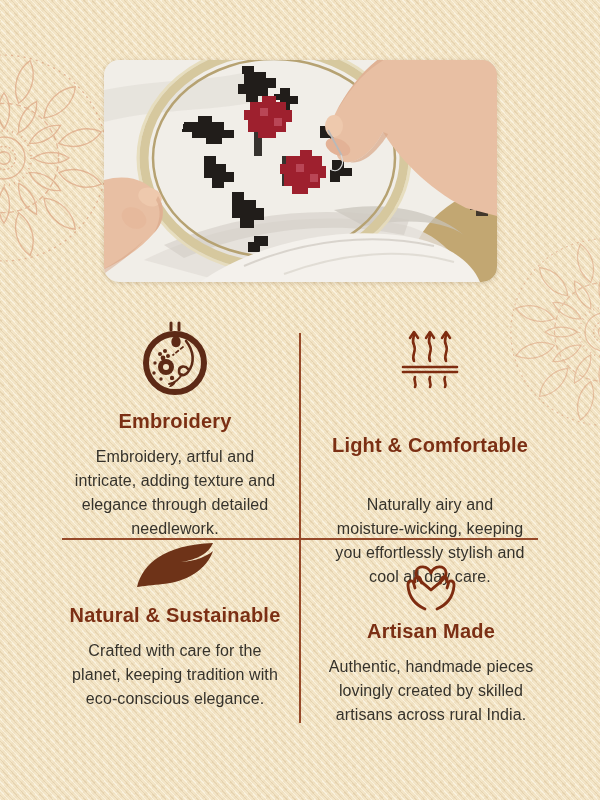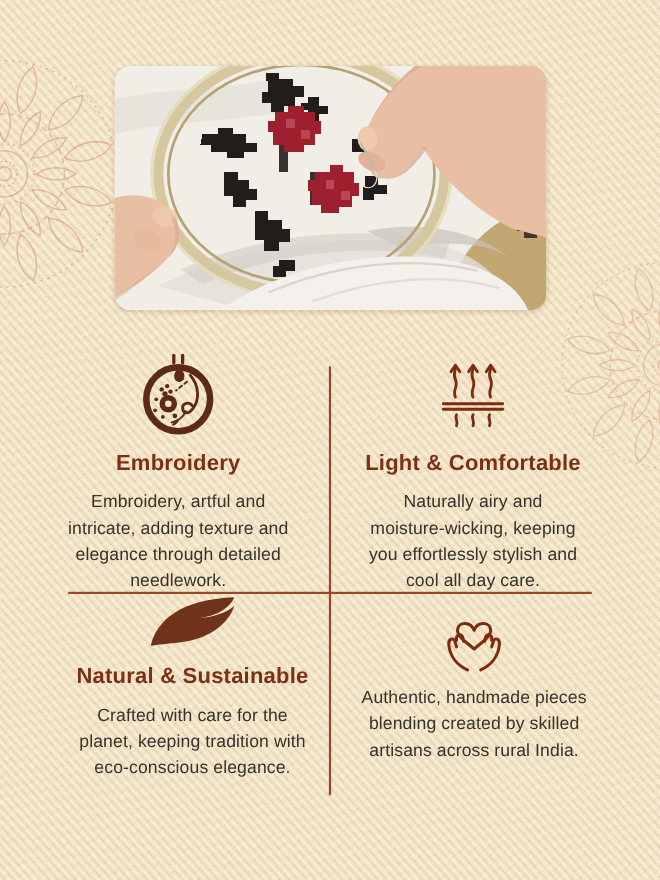--- a/index.html
+++ b/index.html
@@ -24,22 +24,22 @@
   .mandala-right{left:509px;top:237px;width:190px;height:190px;opacity:.5;}
   .hero{
     position:absolute;left:104px;top:60px;width:393px;height:222px;
     border-radius:15px;overflow:hidden;
     box-shadow:0 1px 4px rgba(120,90,50,.25);
   }
   .hero svg{display:block;width:100%;height:100%;}
   .divider-v{position:absolute;left:299px;top:333px;width:2px;height:390px;background:#96492a;}
   .divider-h{position:absolute;left:62px;top:538px;width:476px;height:2px;background:#96492a;}
   .cell{position:absolute;display:flex;flex-direction:column;align-items:center;text-align:center;}
-  .cell.tl{left:32px;top:318px;width:260px;}
-  .cell.tr{left:298px;top:318px;width:264px;}
+  .cell.tl{left:45px;top:318px;width:260px;}
+  .cell.tr{left:298px;top:318px;width:264px;gap:24px;}
   .cell.bl{left:45px;top:534px;width:260px;}
   .cell.br{left:301px;top:550px;width:260px;}
   .icon-box{display:flex;align-items:center;justify-content:center;}
   .row1 .icon-box{height:84px;}
   .row2 .icon-box{height:62px;}
   .title{
     margin:6px 0 0 0;
     font-size:20px;font-weight:bold;letter-spacing:.2px;
     color:#7b2f14;line-height:26px;
   }
@@ -283,18 +283,19 @@
       <svg class="icon-svg" width="58" height="60" viewBox="0 0 58 60">
         <g stroke="#7e2c10" stroke-width="2.8" fill="none" stroke-linecap="round" stroke-linejoin="round">
           <path d="M29,22 C26,14 15,14 14,21 C13,27 21,32 29,39 C37,32 45,27 44,21 C43,14 32,14 29,22 Z"></path>
           <path d="M23,58 C14,54 7,46 6,35 C5.5,30 10,28 11.5,32 L13,37"></path>
           <path d="M13,31 C12,26 17,24 18.5,28 L19.5,32"></path>
           <path d="M35,58 C44,54 51,46 52,35 C52.5,30 48,28 46.5,32 L45,37"></path>
           <path d="M45,31 C46,26 41,24 39.5,28 L38.5,32"></path>
         </g>
       </svg>
     </div>
+    <h3 class="title">Artisan Made</h3>
     <p class="body">Authentic, handmade pieces
-blending created by skilled
+lovingly created by skilled
 artisans across rural India.</p>
   </section>
 
 </div>
 
 </body></html>

